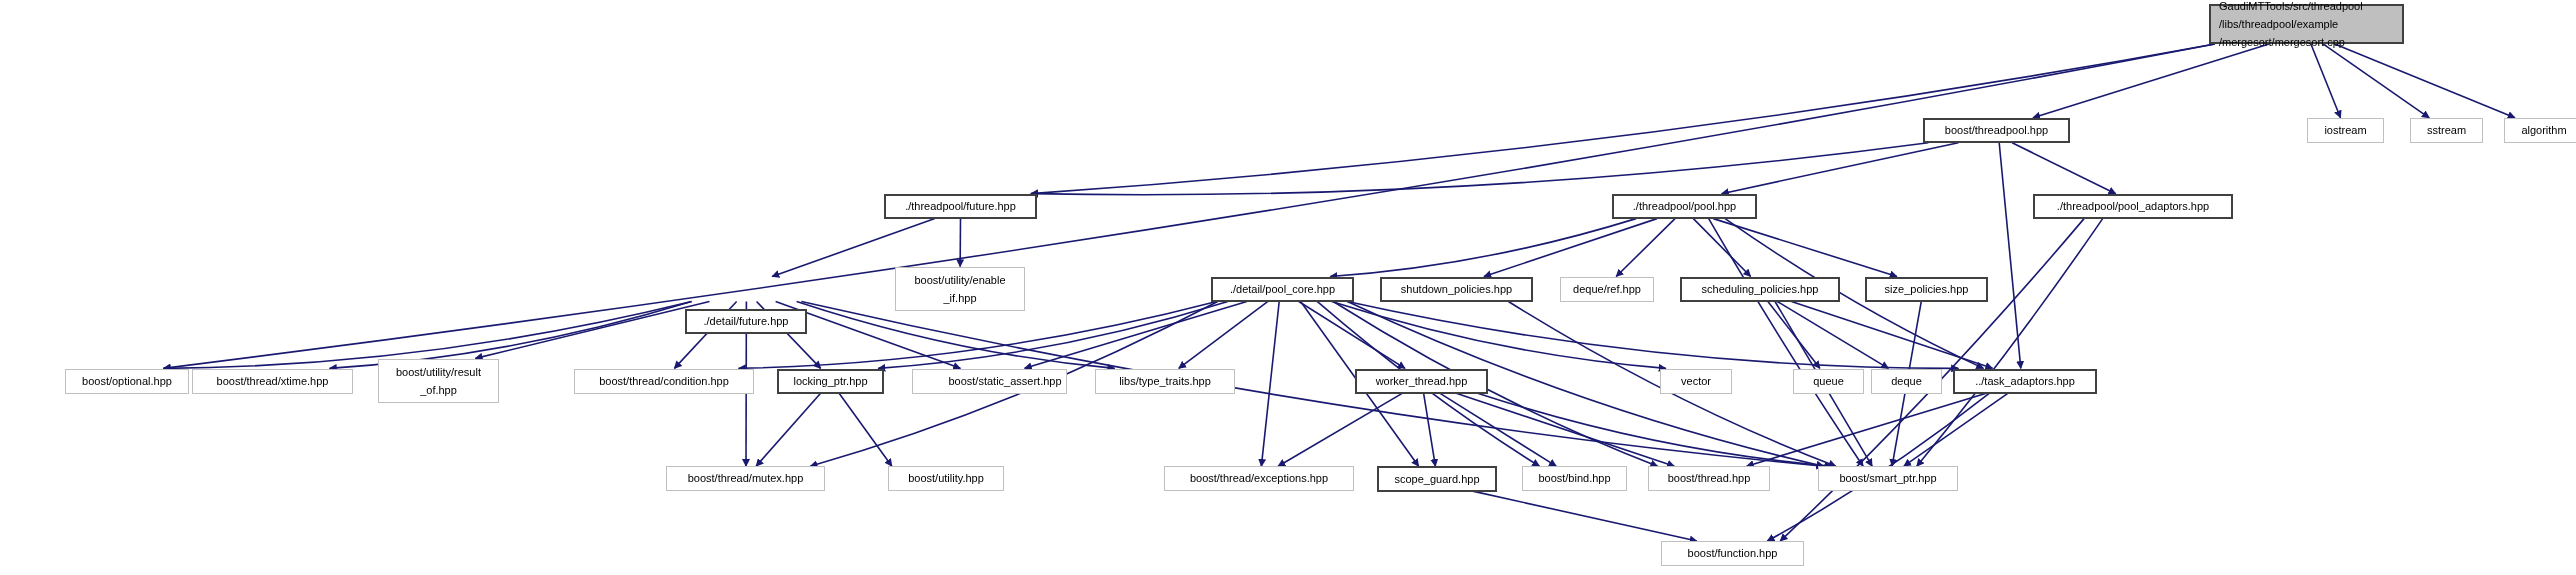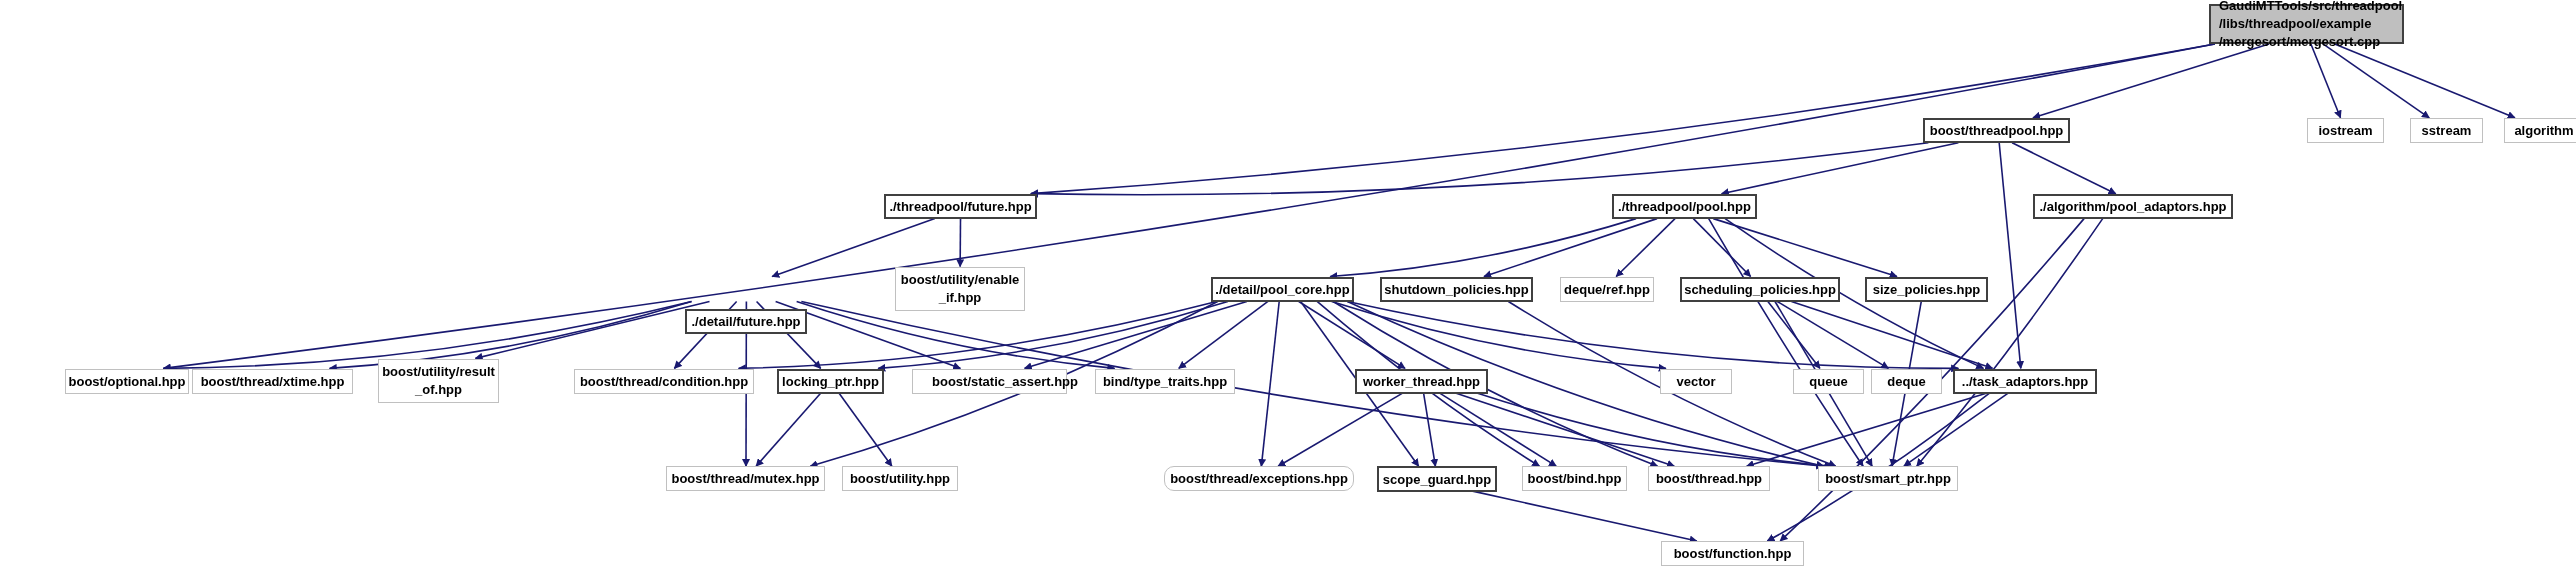--- a/index.html
+++ b/index.html
@@ -26,27 +26,26 @@
   .node {
     position: absolute;
     box-sizing: border-box;
     display: flex;
     align-items: center;
     justify-content: center;
     text-align: center;
     background: #ffffff;
     border: 1px solid #c0c0c0;
     color: #000000;
-    font-size: 13px;
+    font-size: 11px;
     line-height: 19px;
     letter-spacing: 0px;
     white-space: pre-line;
     padding: 0 5px;
     z-index: 2;
-    font-weight: bold;
   }
   .node.bold {
     border: 2px solid #404040;
   }
   .node.root {
     background: #bfbfbf;
     border: 2px solid #404040;
     text-align: left;
     justify-content: flex-start;
     padding: 2px 8px;
@@ -132,45 +131,45 @@
   <div id="nodes">
       <div class="node root" style="left: 2209px; top: 4px; width: 195px; height: 40px;">GaudiMTTools/src/threadpool
 /libs/threadpool/example
    /mergesort/mergesort.cpp</div>
       <div class="node bold" style="left: 1923px; top: 118px; width: 147px; height: 25px;">boost/threadpool.hpp</div>
       <div class="node" style="left: 2307px; top: 118px; width: 77px; height: 25px;">iostream</div>
       <div class="node" style="left: 2410px; top: 118px; width: 73px; height: 25px;">sstream</div>
       <div class="node" style="left: 2504px; top: 118px; width: 80px; height: 25px;">algorithm</div>
       <div class="node bold" style="left: 884px; top: 194px; width: 153px; height: 25px;">./threadpool/future.hpp</div>
       <div class="node bold" style="left: 1612px; top: 194px; width: 145px; height: 25px;">./threadpool/pool.hpp</div>
-      <div class="node bold" style="left: 2033px; top: 194px; width: 200px; height: 25px;">./algorithm/pool_adaptors.hpp</div>
+      <div class="node bold" style="left: 2033px; top: 194px; width: 200px; height: 25px;">./threadpool/pool_adaptors.hpp</div>
       <div class="node bold" style="left: 685px; top: 277px; width: 122px; height: 25px; margin-top: 32px;">./detail/future.hpp</div>
       <div class="node multiline" style="left: 895px; top: 267px; width: 130px; height: 44px;">boost/utility/enable
 _if.hpp</div>
       <div class="node bold" style="left: 1211px; top: 277px; width: 143px; height: 25px;">./detail/pool_core.hpp</div>
       <div class="node bold" style="left: 1380px; top: 277px; width: 153px; height: 25px;">shutdown_policies.hpp</div>
       <div class="node" style="left: 1560px; top: 277px; width: 94px; height: 25px;">deque/ref.hpp</div>
       <div class="node bold" style="left: 1680px; top: 277px; width: 160px; height: 25px;">scheduling_policies.hpp</div>
       <div class="node bold" style="left: 1865px; top: 277px; width: 123px; height: 25px;">size_policies.hpp</div>
       <div class="node" style="left: 45px; top: 369px; width: 124px; height: 25px; margin-left: 20px;">boost/optional.hpp</div>
       <div class="node" style="left: 192px; top: 369px; width: 161px; height: 25px;">boost/thread/xtime.hpp</div>
       <div class="node multiline" style="left: 378px; top: 359px; width: 121px; height: 44px;">boost/utility/result
 _of.hpp</div>
       <div class="node" style="left: 574px; top: 369px; width: 180px; height: 25px;">boost/thread/condition.hpp</div>
       <div class="node bold" style="left: 777px; top: 369px; width: 107px; height: 25px;">locking_ptr.hpp</div>
       <div class="node" style="left: 912px; top: 369px; width: 155px; height: 25px; padding-left: 36px;">boost/static_assert.hpp</div>
-      <div class="node" style="left: 1095px; top: 369px; width: 140px; height: 25px;">bind/type_traits.hpp</div>
+      <div class="node" style="left: 1095px; top: 369px; width: 140px; height: 25px;">libs/type_traits.hpp</div>
       <div class="node bold" style="left: 1355px; top: 369px; width: 133px; height: 25px;">worker_thread.hpp</div>
       <div class="node" style="left: 1660px; top: 369px; width: 72px; height: 25px;">vector</div>
       <div class="node" style="left: 1793px; top: 369px; width: 71px; height: 25px;">queue</div>
       <div class="node" style="left: 1871px; top: 369px; width: 71px; height: 25px;">deque</div>
       <div class="node bold" style="left: 1953px; top: 369px; width: 144px; height: 25px;">../task_adaptors.hpp</div>
       <div class="node" style="left: 666px; top: 466px; width: 159px; height: 25px;">boost/thread/mutex.hpp</div>
-      <div class="node" style="left: 842px; top: 466px; width: 116px; height: 25px;">boost/utility.hpp</div>
-      <div class="node" style="left: 1164px; top: 466px; width: 190px; height: 25px; border-radius: 10px;">boost/thread/exceptions.hpp</div>
+      <div class="node" style="left: 888px; top: 466px; width: 116px; height: 25px;">boost/utility.hpp</div>
+      <div class="node" style="left: 1164px; top: 466px; width: 190px; height: 25px;">boost/thread/exceptions.hpp</div>
       <div class="node bold" style="left: 1377px; top: 466px; width: 120px; height: 26px;">scope_guard.hpp</div>
       <div class="node" style="left: 1522px; top: 466px; width: 105px; height: 25px;">boost/bind.hpp</div>
       <div class="node" style="left: 1648px; top: 466px; width: 122px; height: 25px;">boost/thread.hpp</div>
       <div class="node" style="left: 1818px; top: 466px; width: 140px; height: 25px;">boost/smart_ptr.hpp</div>
       <div class="node" style="left: 1661px; top: 541px; width: 143px; height: 25px;">boost/function.hpp</div>
     </div>
 </div>
 
 
 </body></html>

